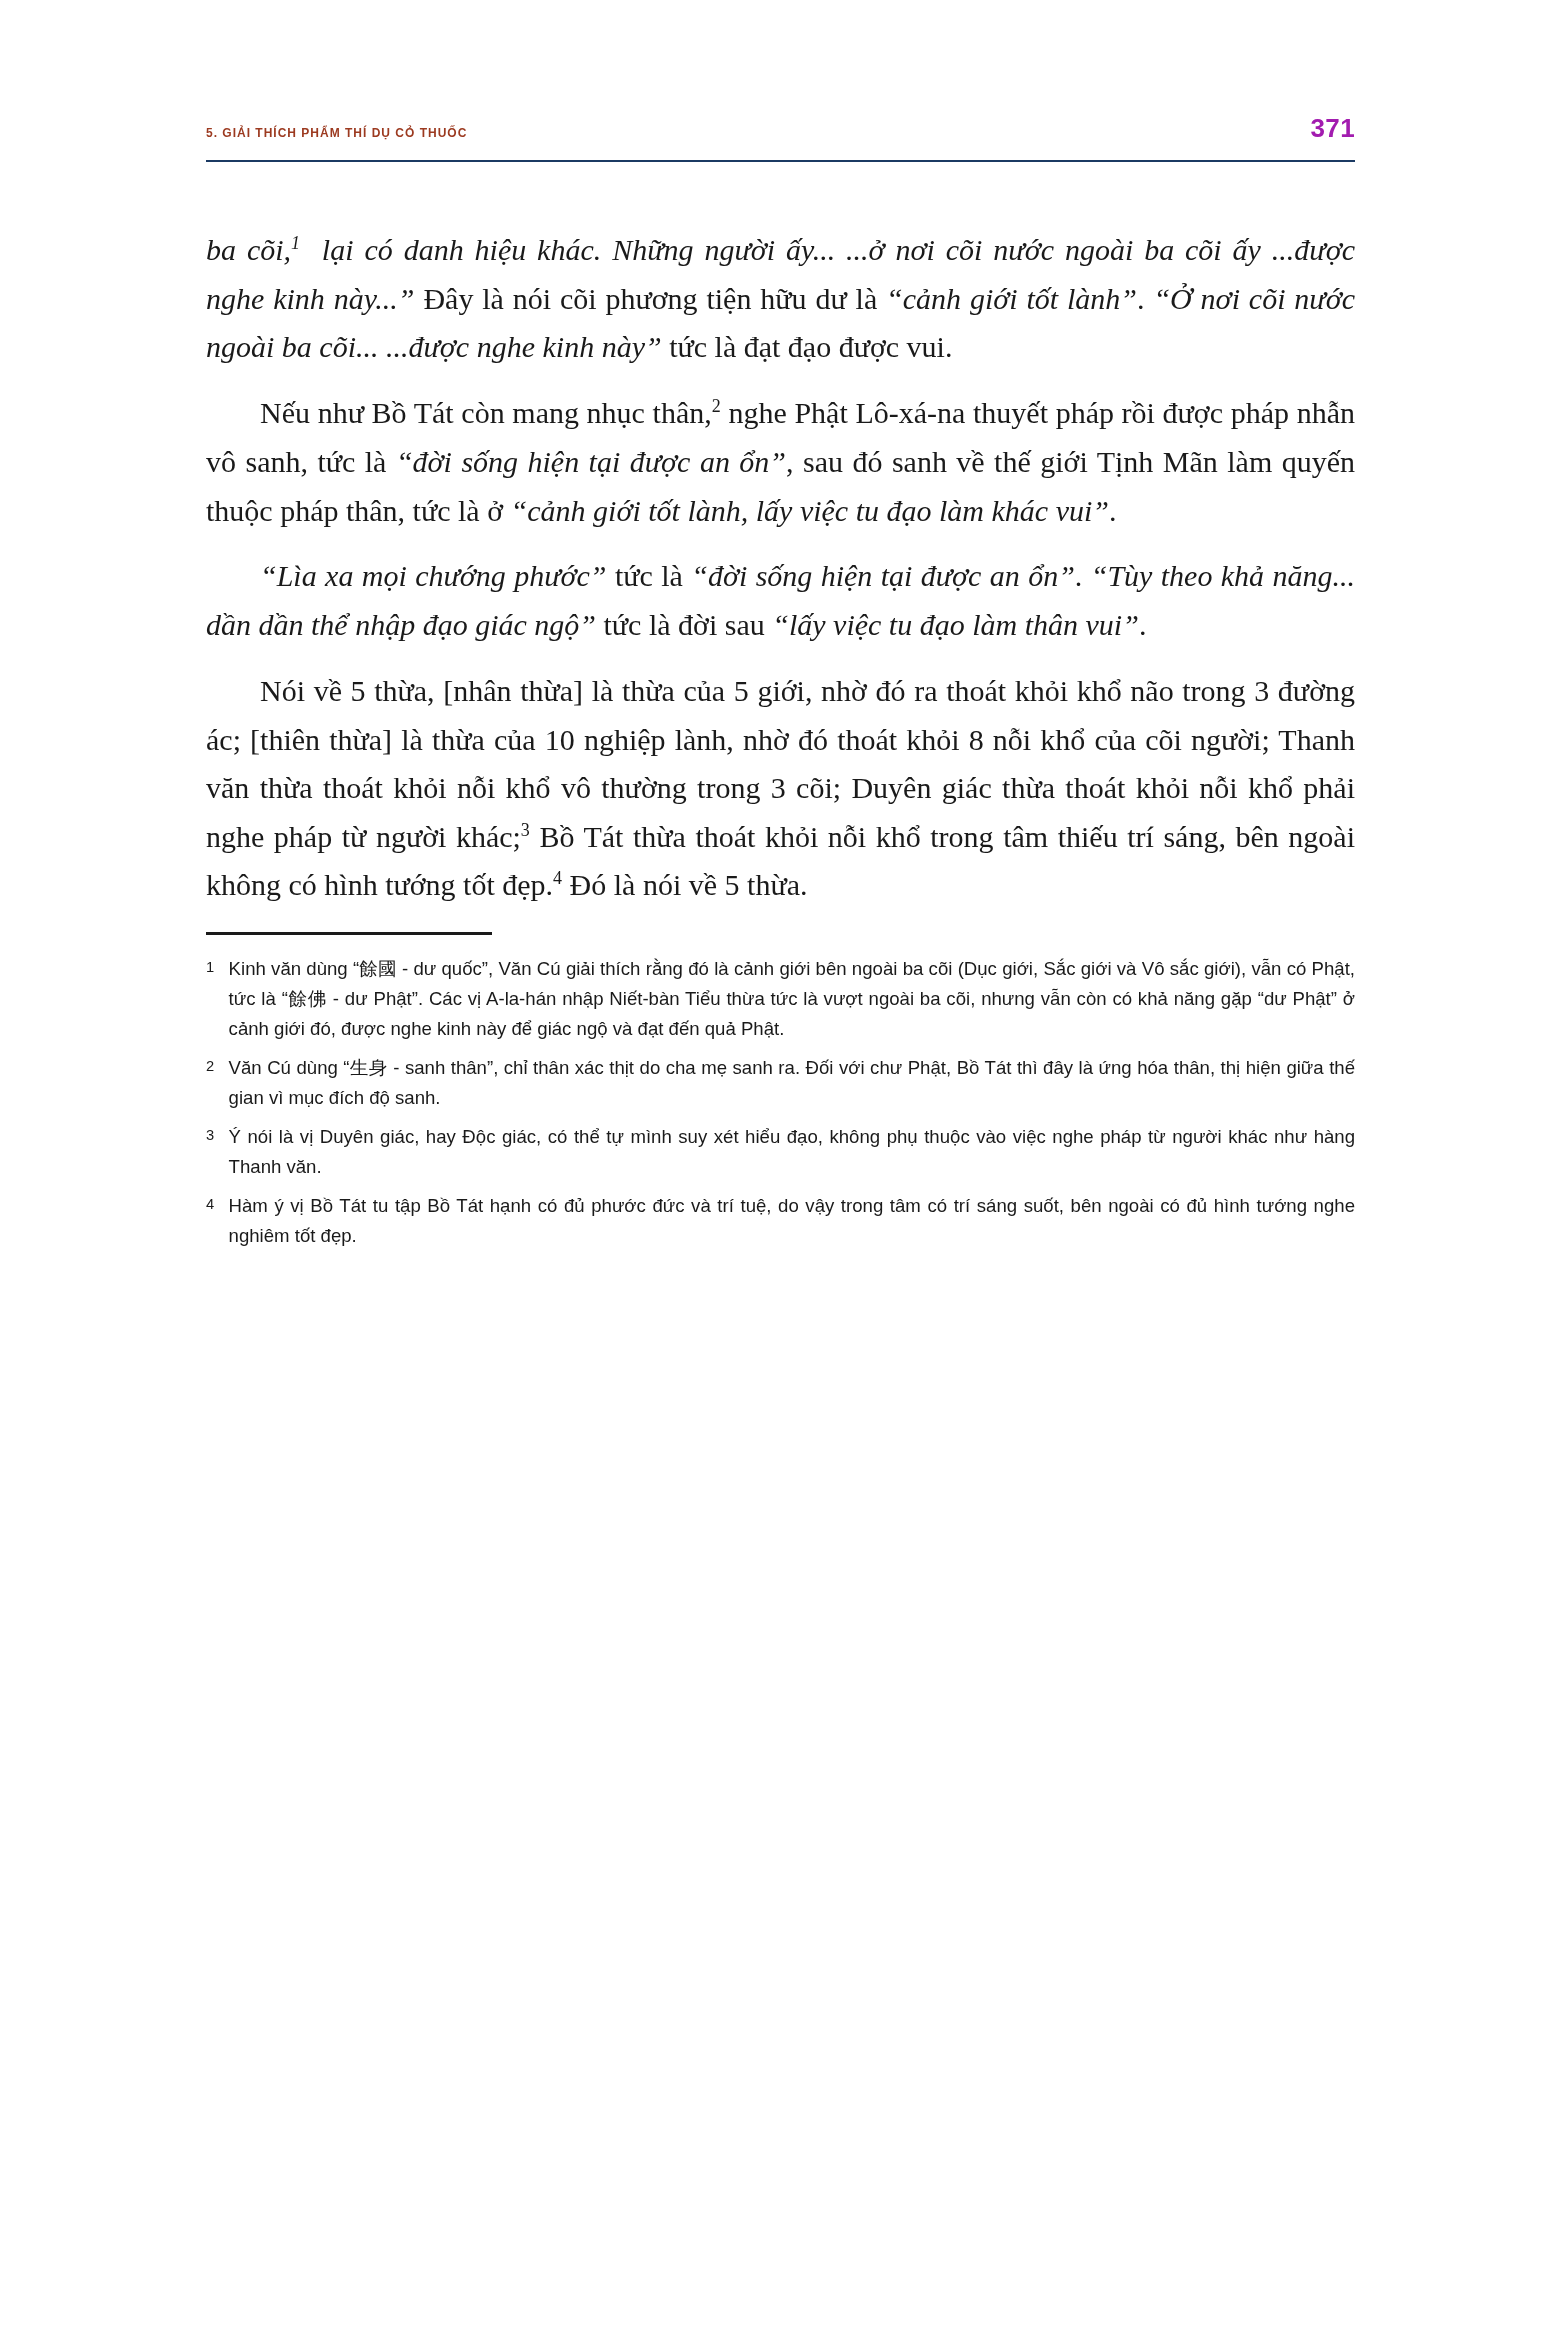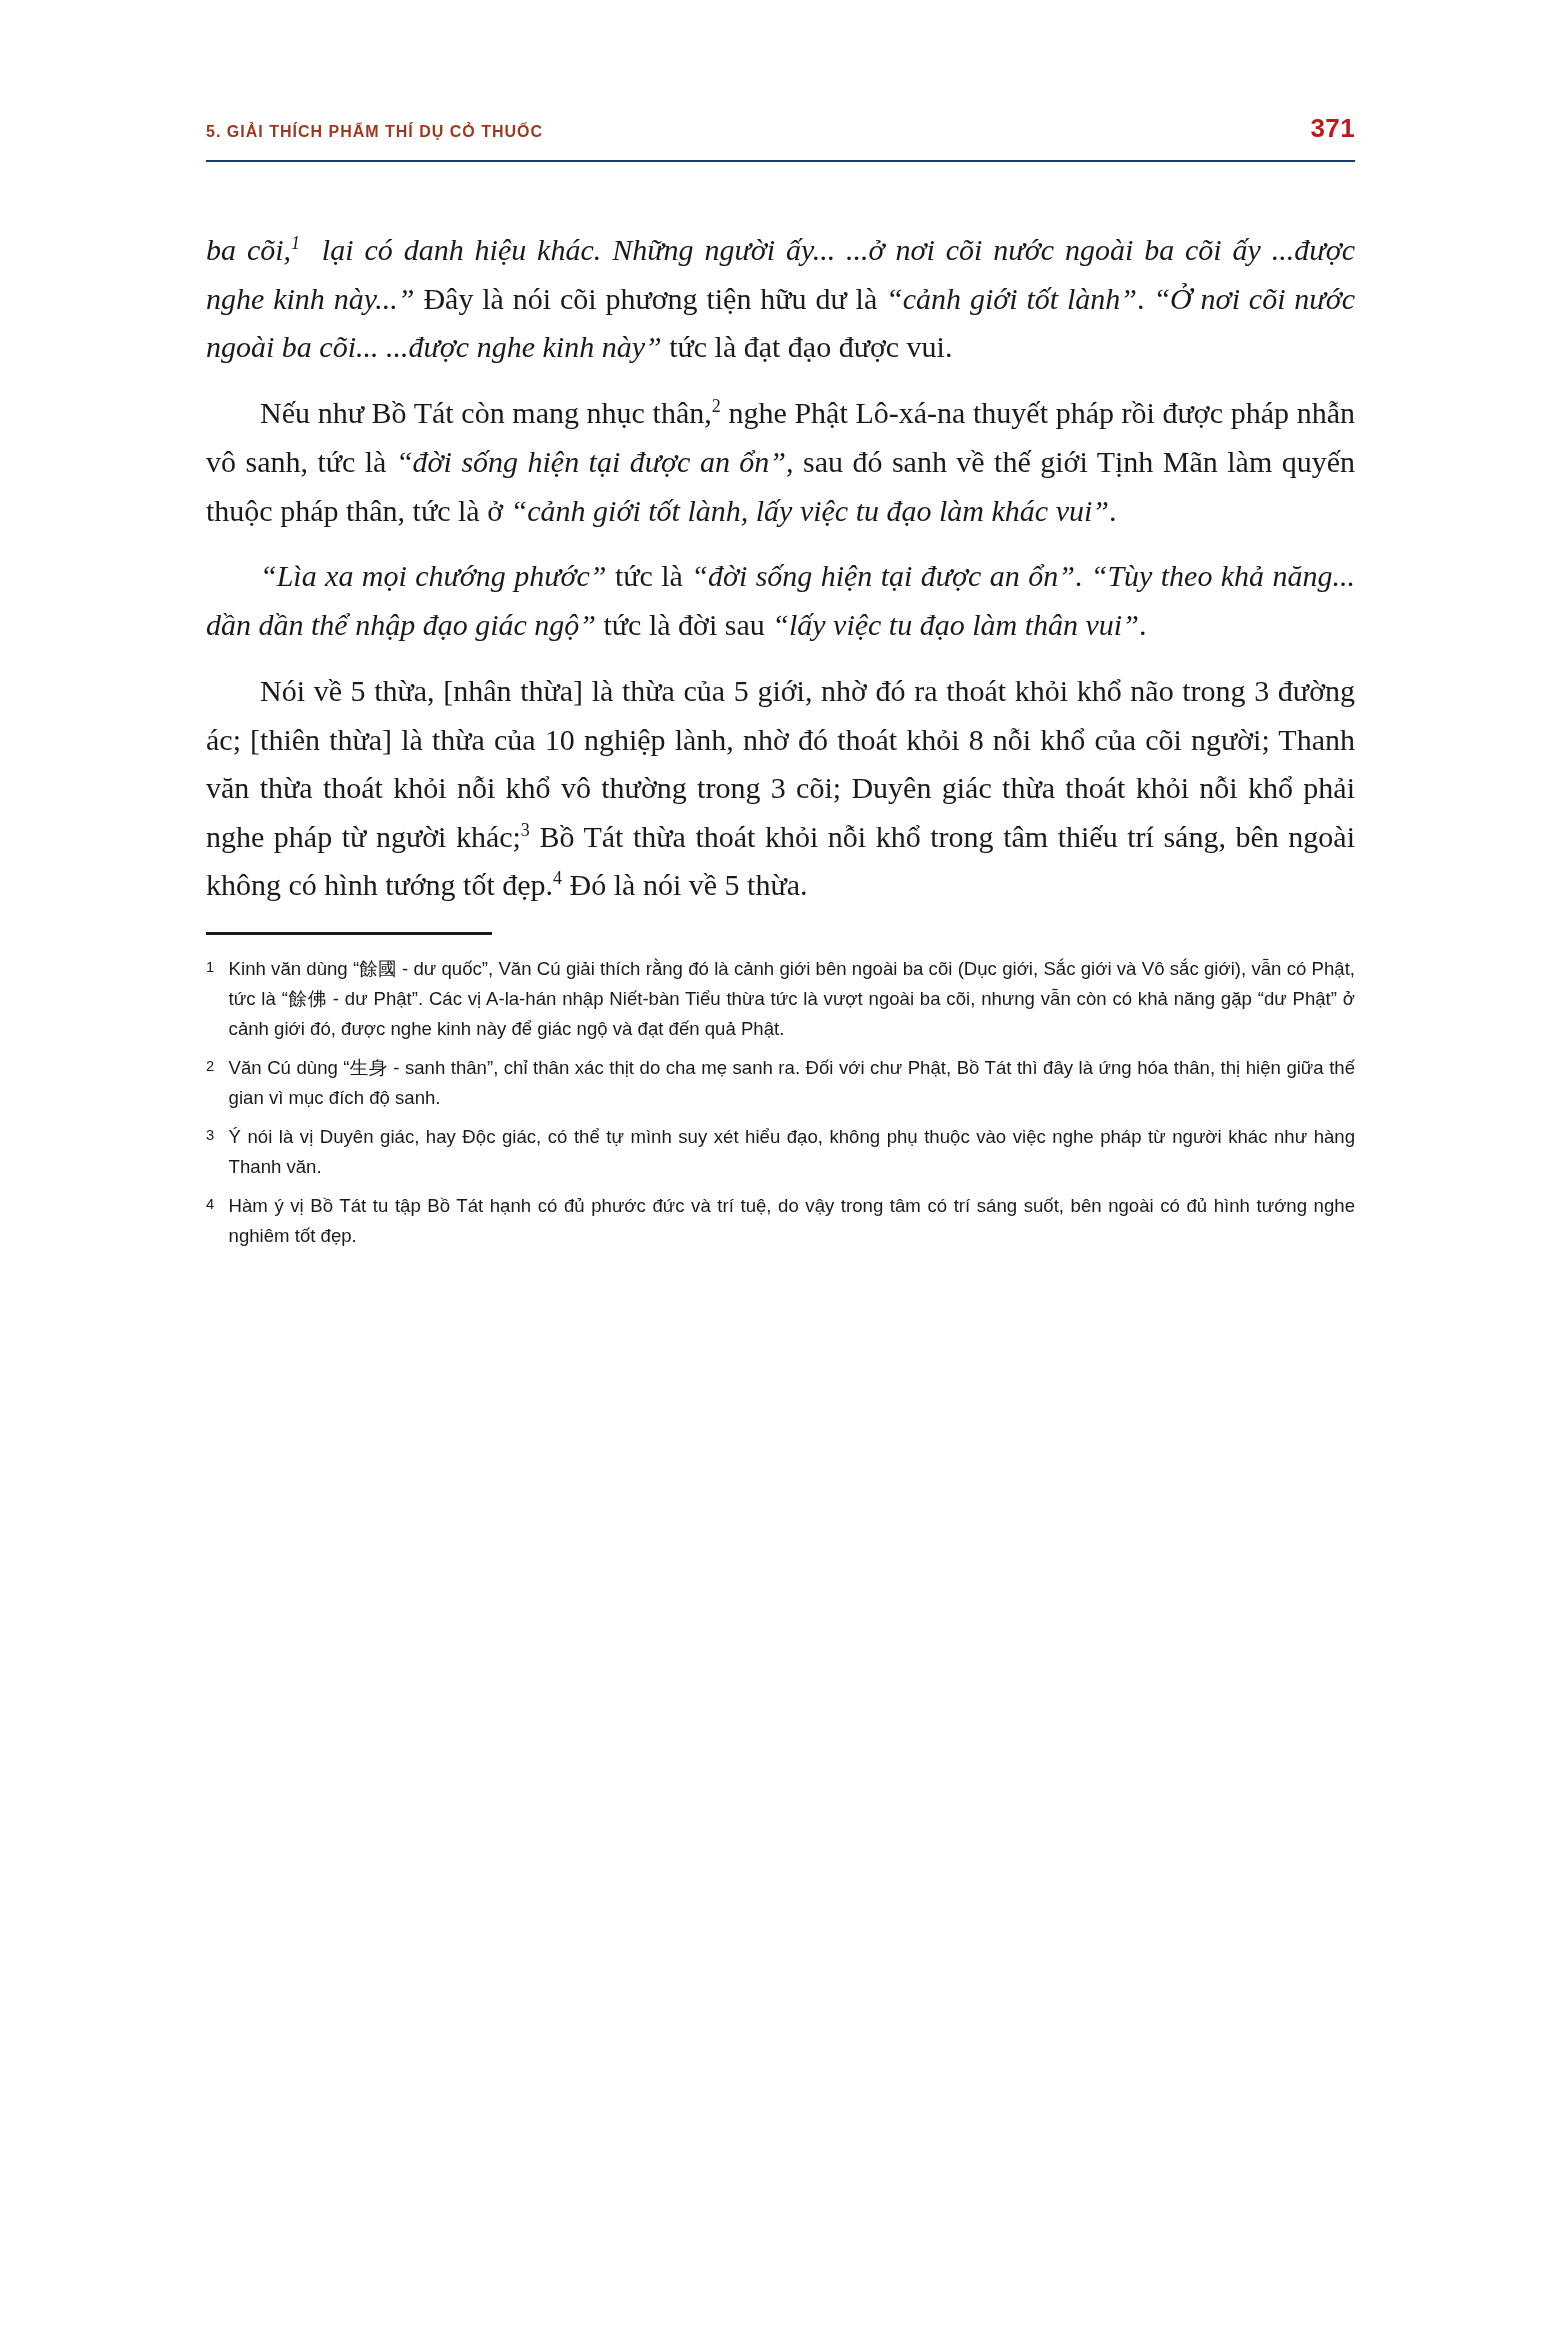--- a/index.html
+++ b/index.html
@@ -26,30 +26,30 @@
   
   .header {
     display: flex;
     align-items: baseline;
     justify-content: space-between;
     padding-bottom: 14px;
   }
   .header-title {
     font-family: "Liberation Sans", sans-serif;
     font-weight: bold;
-    font-size: 16px;
+    font-size: 12px;
     letter-spacing: 1px;
     color: #9c3a20;
     text-transform: uppercase;
   }
   .header-page {
     font-family: "Liberation Sans", sans-serif;
     font-weight: bold;
     font-size: 26px;
-    color: #b91c1c;
+    color: #a21caf;
     letter-spacing: 0.4px;
   }
   .header-rule {
     height: 2.6px;
     background: #1b3a63;
     margin-top: 1.7px;
   }
   
   .body-text {
     margin-top: 64px;

